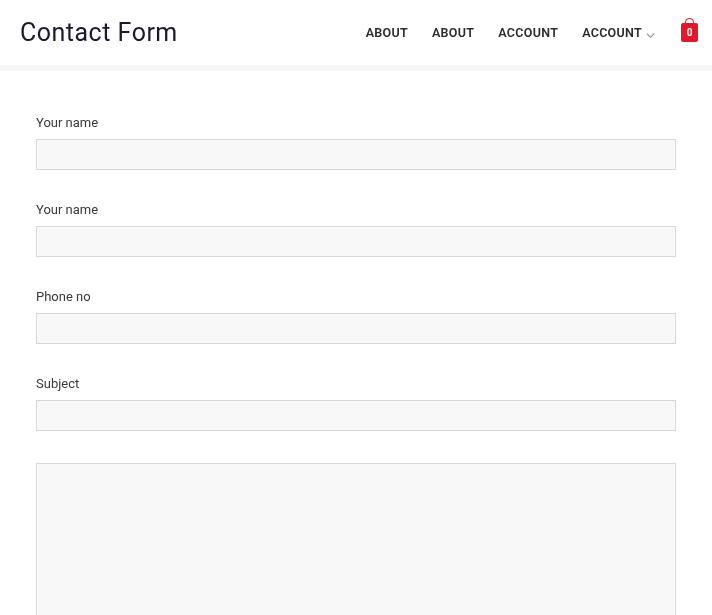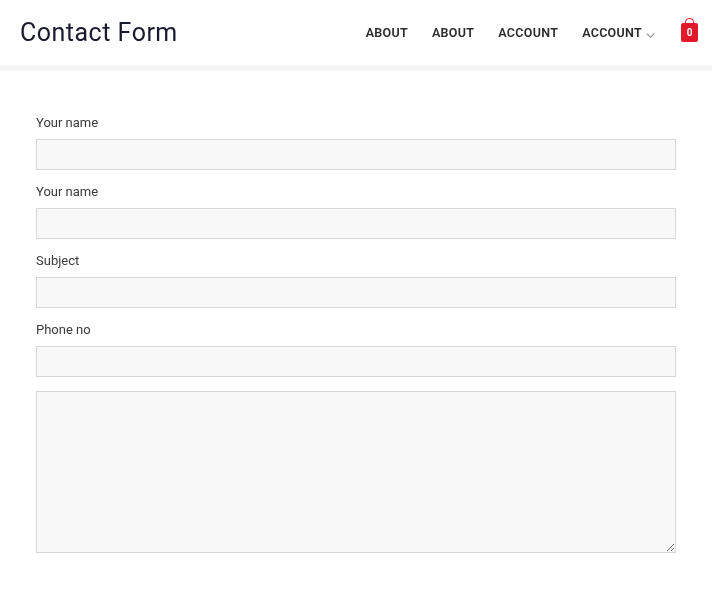--- a/index.html
+++ b/index.html
@@ -84,21 +84,21 @@
     }
     .header-band {
       background: #f5f5f6;
       height: 6px;
       width: 100%;
     }
     .form-container {
       padding: 44px 36px 20px 36px;
     }
     .form-group {
-      margin-bottom: 14px;
+      margin-bottom: 32px;
     }
     .form-label {
       display: block;
       font-size: 13px;
       color: #3a3a3a;
       margin-bottom: 9px;
     }
     .form-input {
       width: 100%;
       height: 31px;
@@ -160,26 +160,26 @@
     <label class="form-label">Your name</label>
     <input type="text" class="form-input" value="" style="">
   </div>
 
   <div class="form-group">
     <label class="form-label">Your name</label>
     <input type="text" class="form-input" value="" style="">
   </div>
 
   <div class="form-group">
-    <label class="form-label">Subject</label>
+    <label class="form-label">Phone no</label>
     <input type="text" class="form-input" value="" style="">
   </div>
 
   <div class="form-group">
-    <label class="form-label">Phone no</label>
+    <label class="form-label">Subject</label>
     <input type="text" class="form-input" value="" style="">
   </div>
 
   <div class="form-group">
     <textarea class="form-textarea" style=""></textarea>
   </div>
 
 </div>
 
 </body></html>

